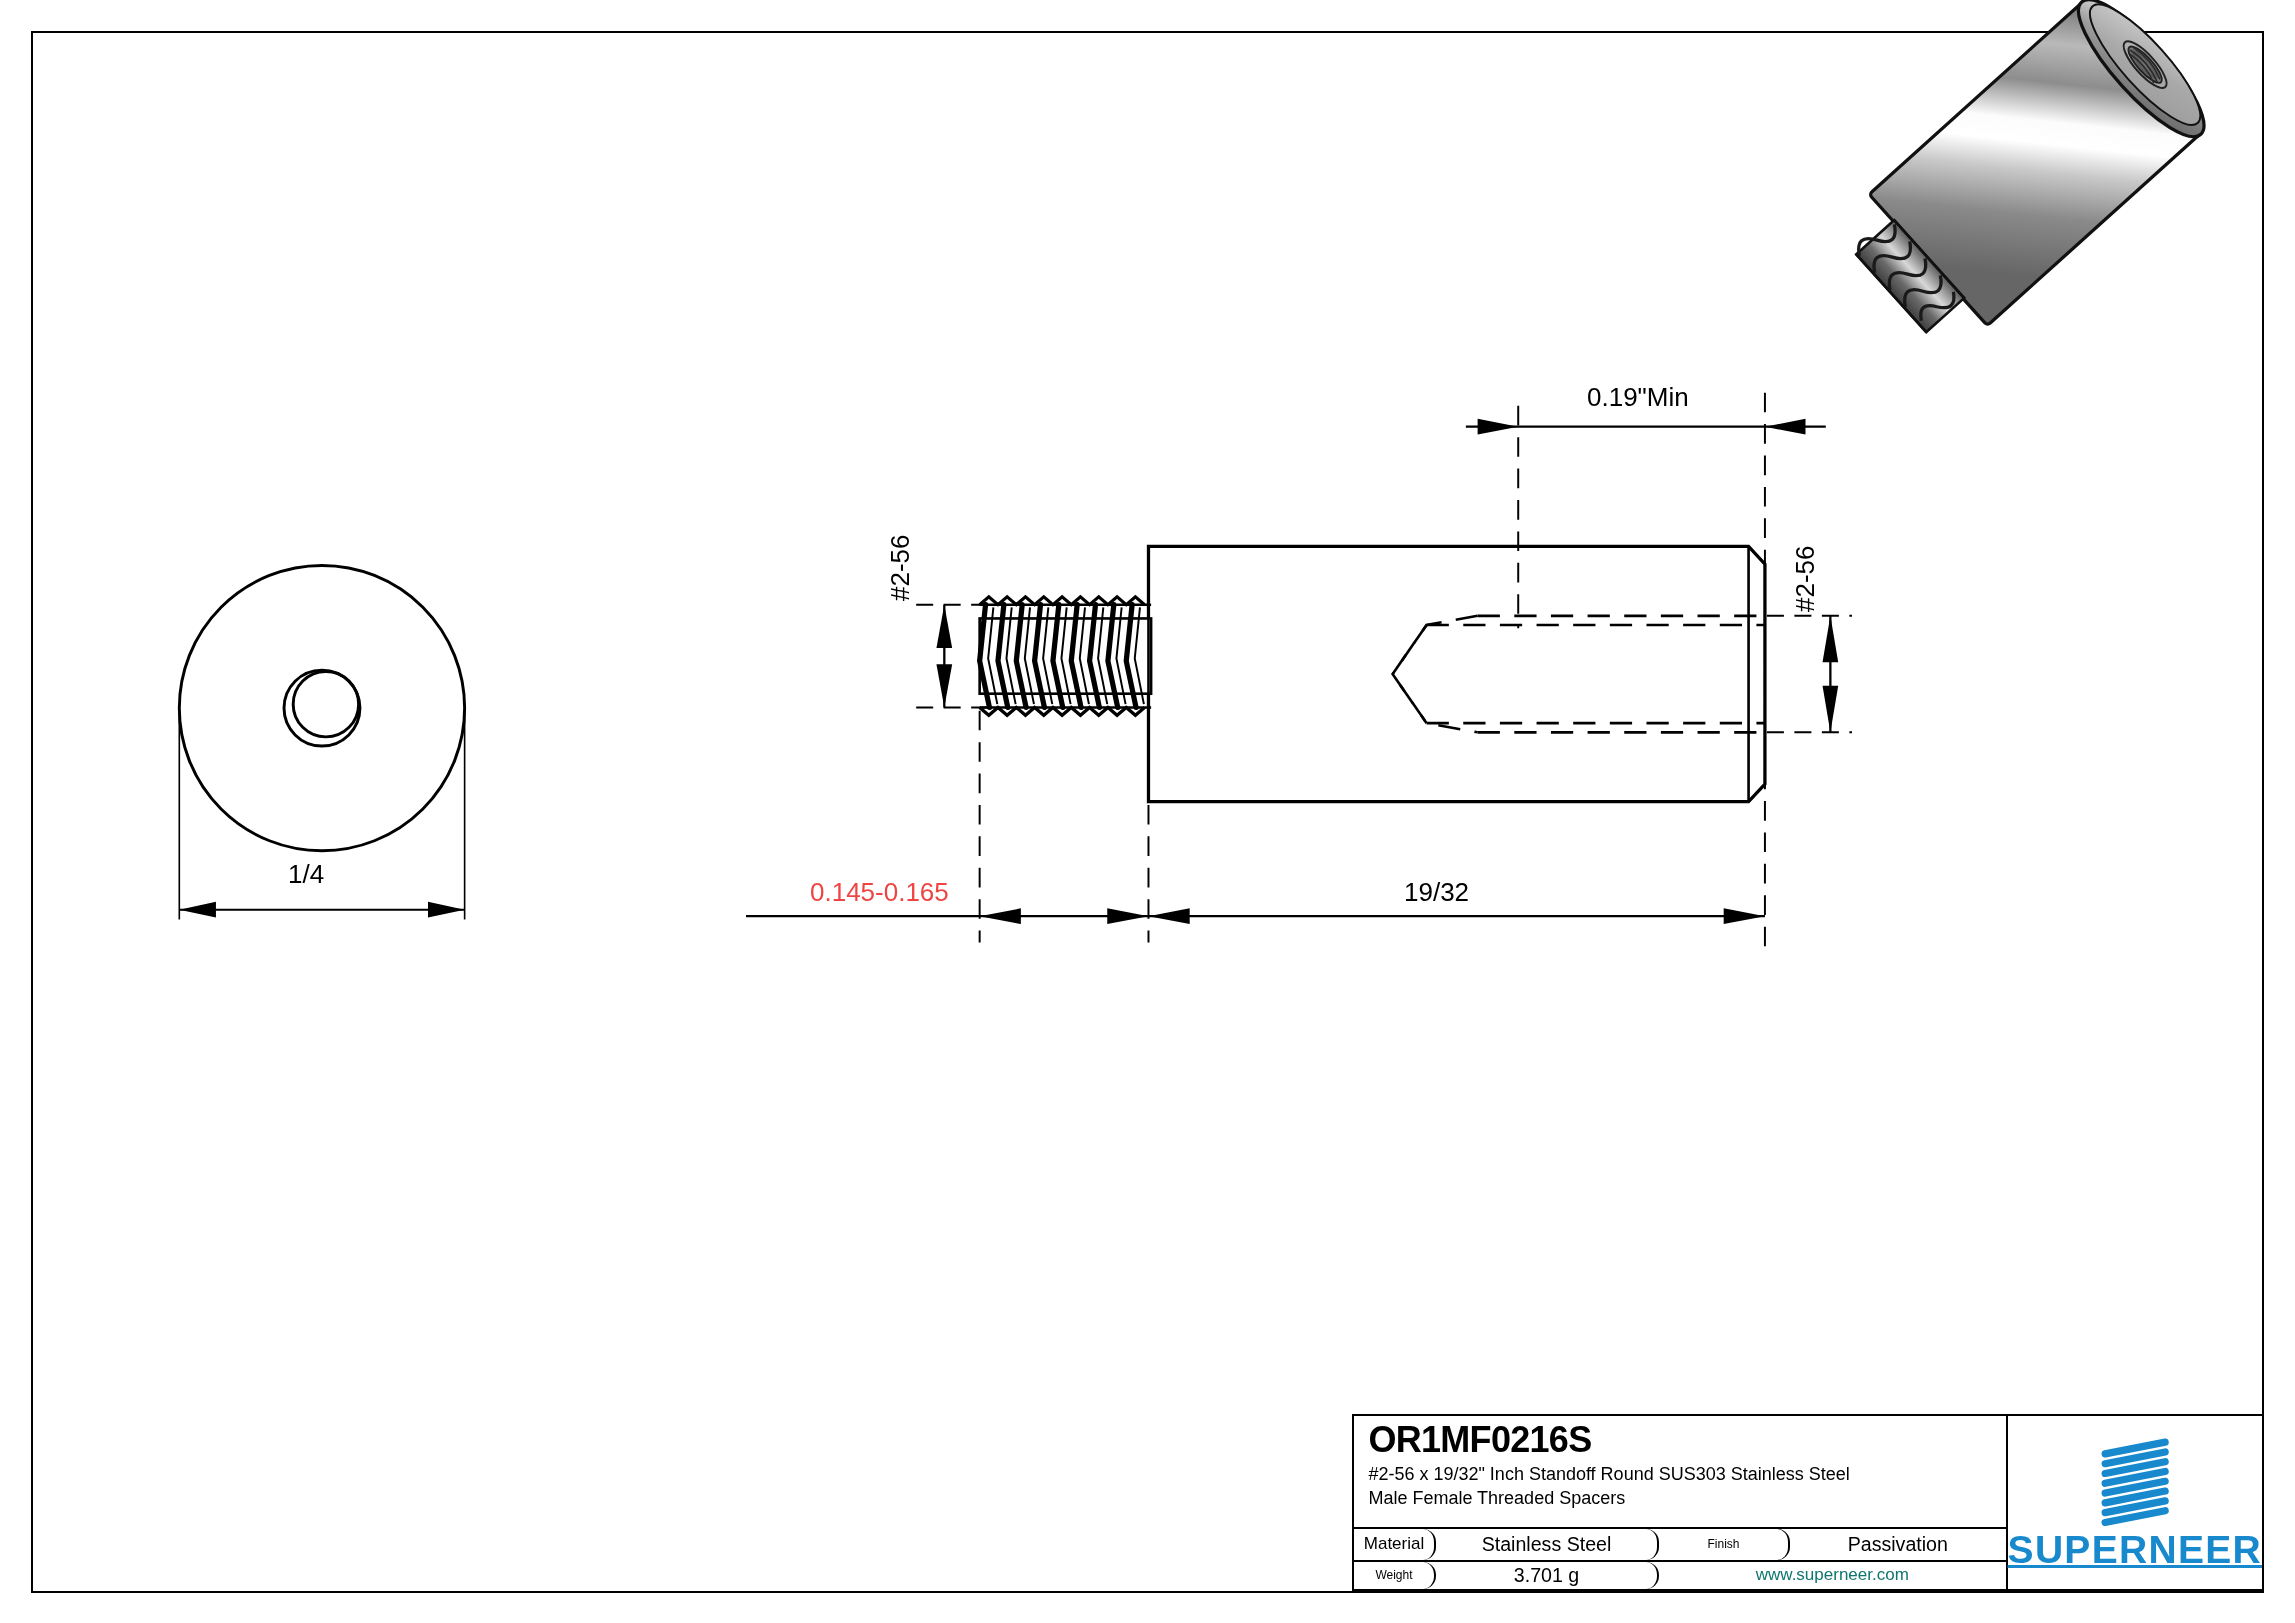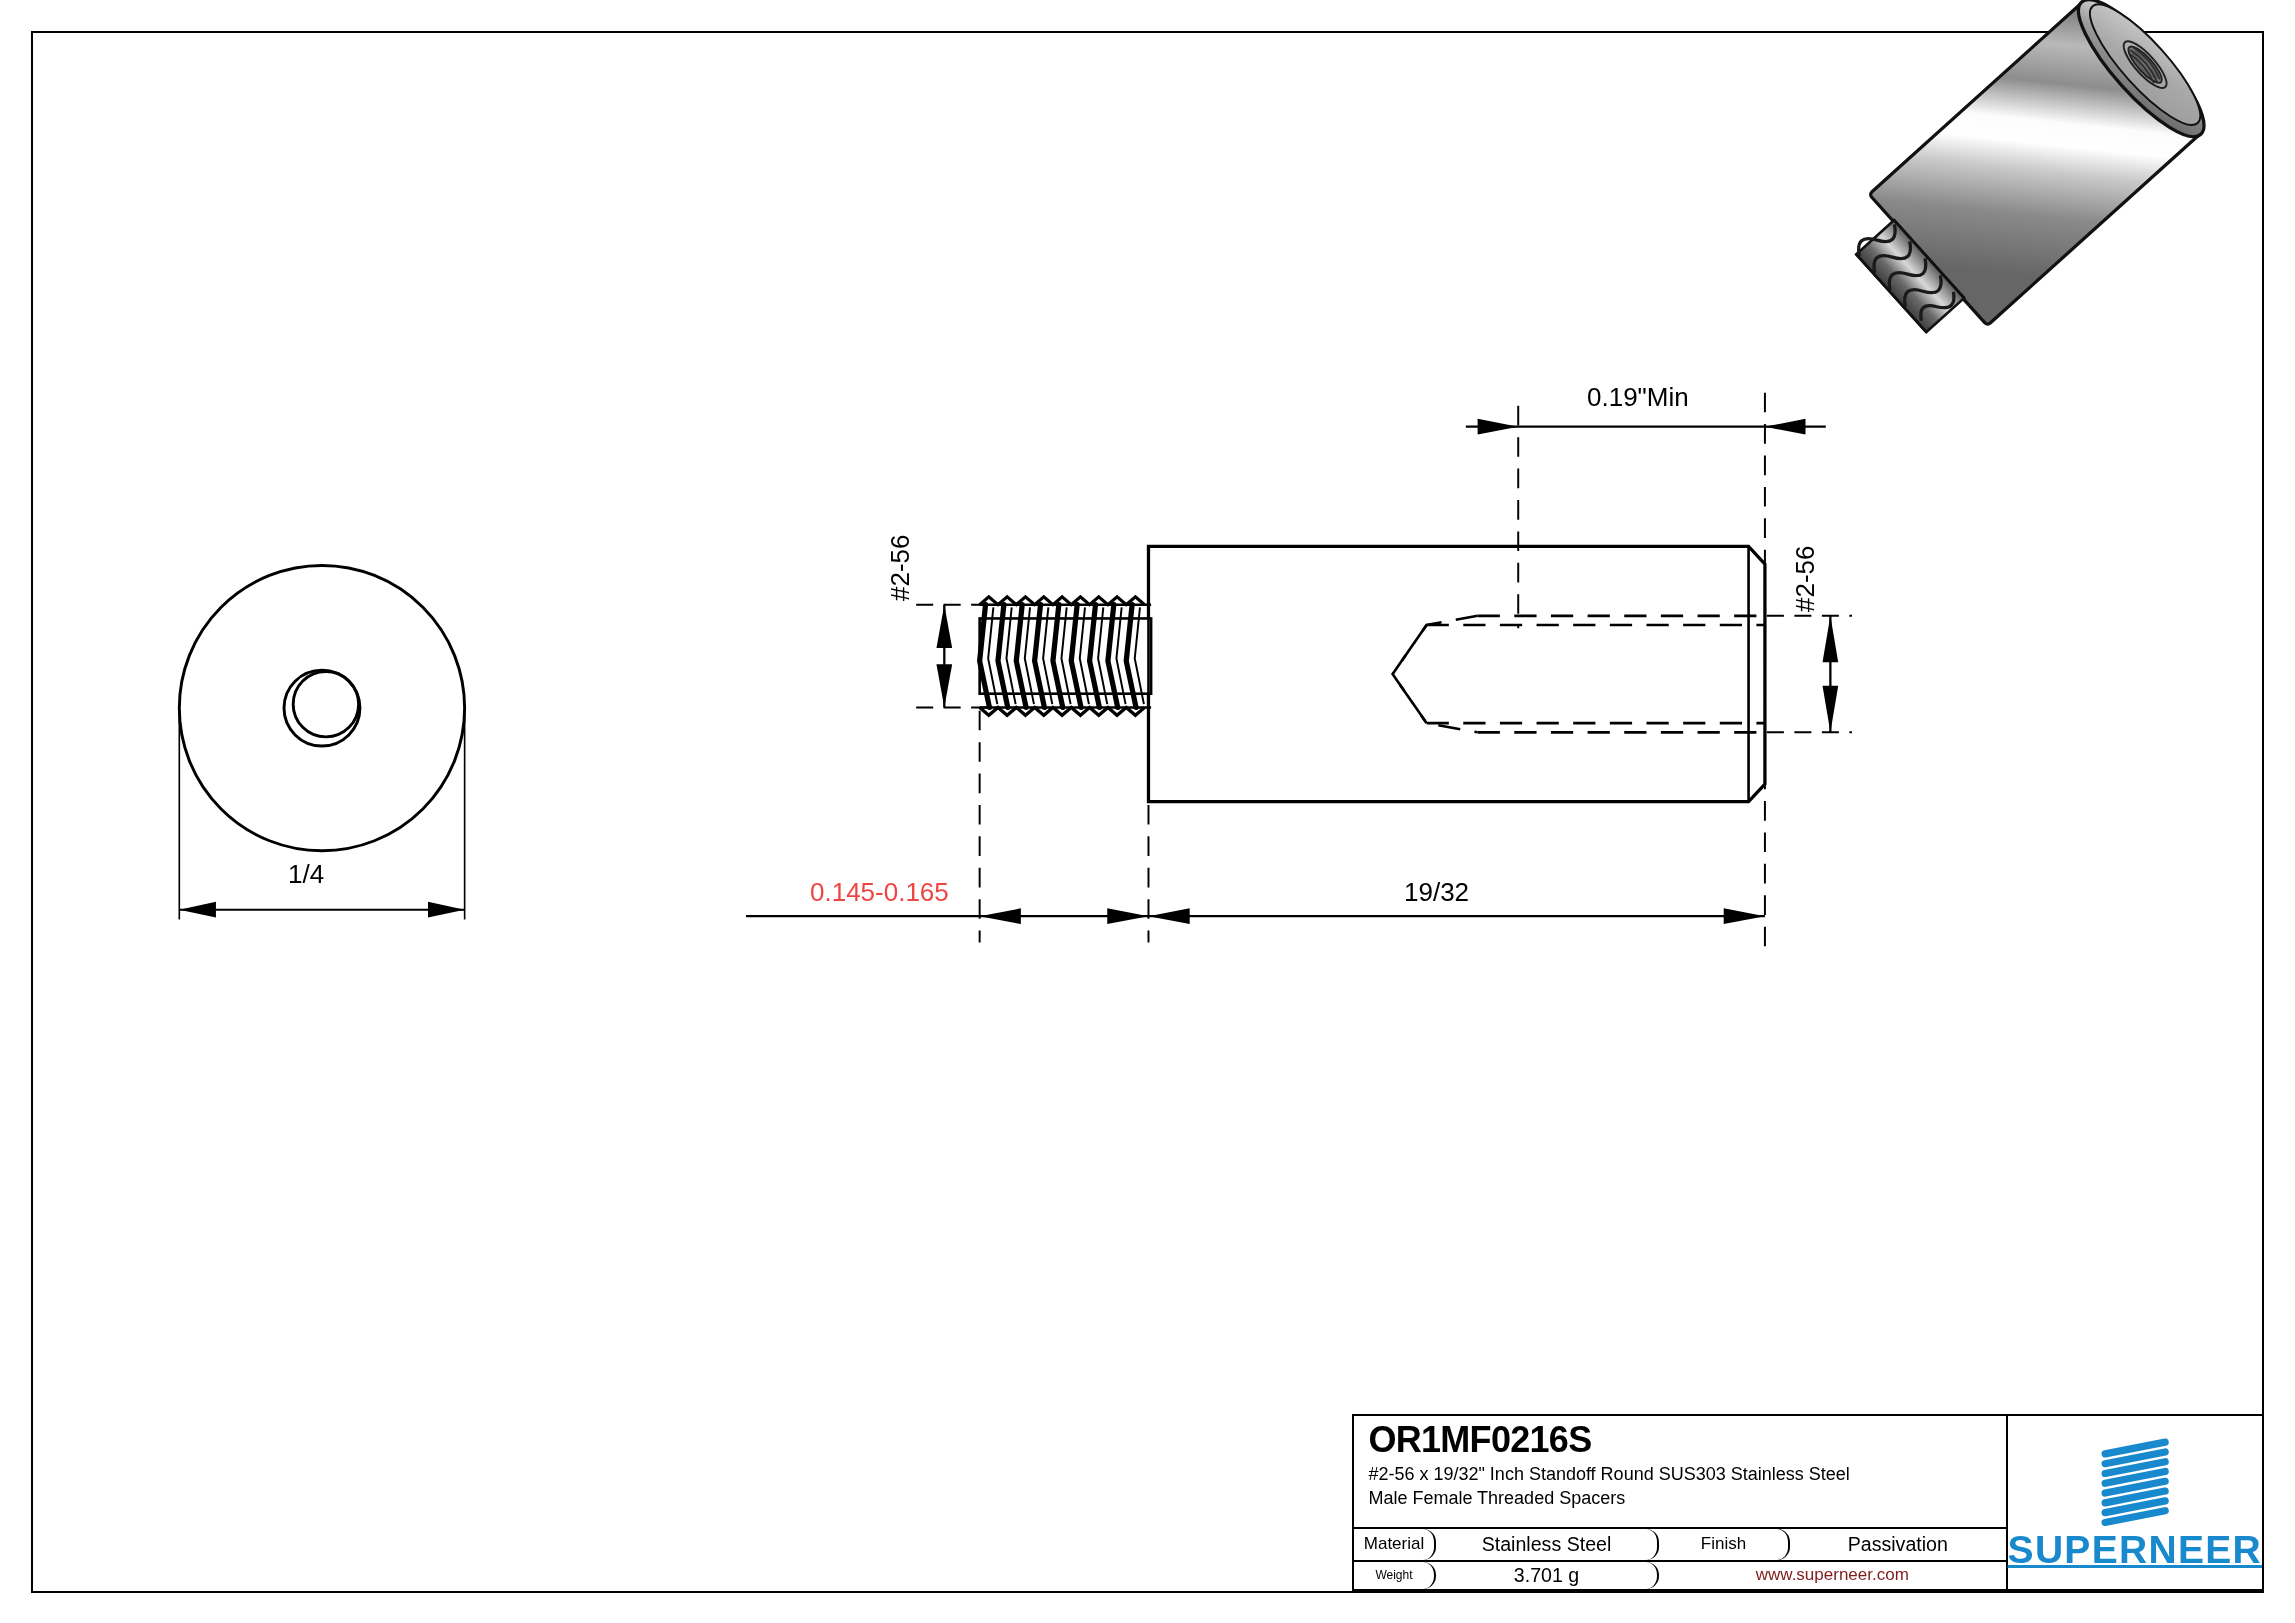--- a/index.html
+++ b/index.html
@@ -23,25 +23,25 @@
           color:#000;margin:1.3px 0 2.6px;}
   .desc{font-size:18px;line-height:1.38;color:#000;}
   .tb-row{display:flex;box-sizing:border-box;}
   .tb-row.r1{height:33px;border-bottom:2.6px solid #000;}
   .tb-row.r2{height:27.5px;}
   .cell{display:flex;align-items:center;justify-content:center;
         box-sizing:border-box;font-size:19.6px;color:#000;}
   .cell.b{border-right:2px solid #000;border-radius:13px;}
   .c-mat{width:82px;font-size:17px;}
   .c-matv{width:223px;}
-  .c-fin{width:131px;font-size:17px;}
+  .c-fin{width:131px;font-size:12px;}
   .c-finv{flex:1;}
   .c-wt{width:82px;font-size:12px;}
   .c-wtv{width:223px;}
-  .c-url{flex:1;color:#7f1d1d;font-size:17px;}
+  .c-url{flex:1;color:#0f766e;font-size:17px;}
   
   .logo-mark{width:111px;height:92px;position:relative;}
   .logo-word{font-size:39px;font-weight:bold;color:#1789CC;letter-spacing:1.3px;
              line-height:1;margin-top:4px;text-decoration:underline;}
 </style>
 </head>
 <body>
 
 <div class="sheet">
 

